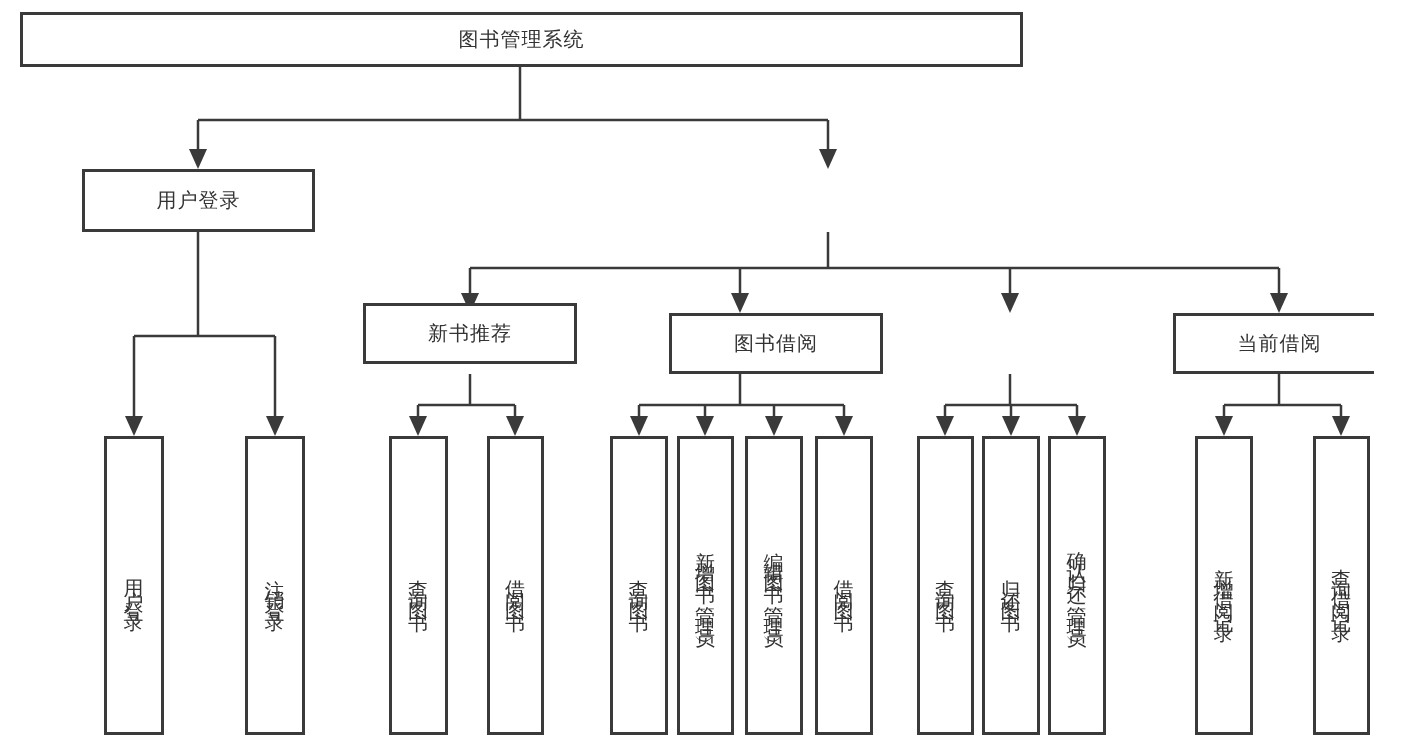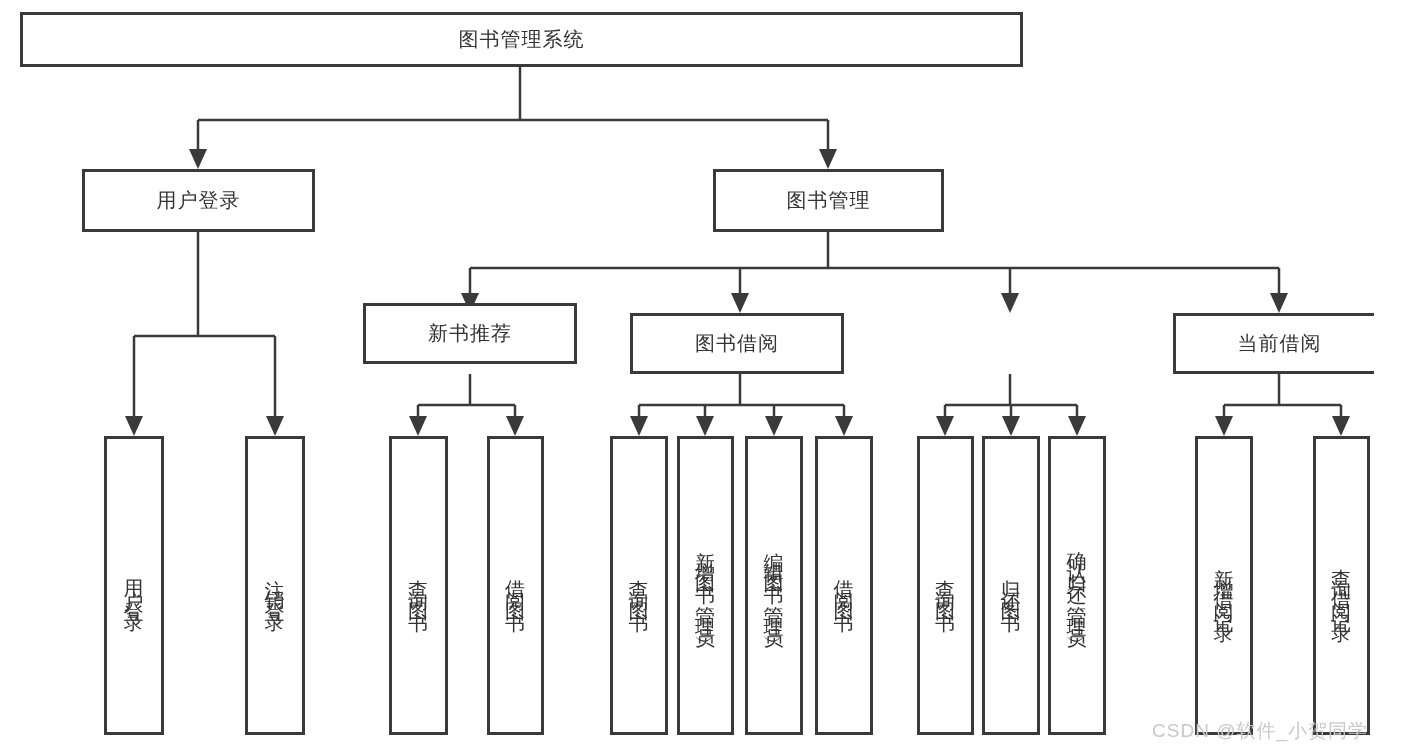--- a/index.html
+++ b/index.html
@@ -58,21 +58,21 @@
     color:#c8c8c8;
     letter-spacing:1px;
     z-index:5;
     white-space:nowrap;
   }
   
   #n-root{left:20px;top:12px;width:1003px;height:55px;}
   #n-userlogin{left:82px;top:169px;width:233px;height:63px;}
   #n-bookmgmt{left:713px;top:169px;width:231px;height:63px;}
   #n-newbook{left:363px;top:303px;width:214px;height:61px;}
-  #n-bookborrow{left:630px;top:313px;width:214px;height:61px;}
+  #n-bookborrow{left:669px;top:313px;width:214px;height:61px;}
   #n-currentborrow{left:903px;top:313px;width:214px;height:61px;}
   #n-records{left:1173px;top:313px;width:213px;height:61px;}
   
   #l-a1{left:104px;width:60px;}
   #l-a2{left:245px;width:60px;}
   #l-b1{left:389px;}
   #l-b2{left:487px;width:57px;}
   #l-c1{left:610px;width:58px;}
   #l-c2{left:677px;width:57px;}
   #l-c3{left:745px;width:58px;}
@@ -152,21 +152,20 @@
       <path d="M1002 416 L1020 416 L1011 436 Z"></path>
       <path d="M1068 416 L1086 416 L1077 436 Z"></path>
       <path d="M1215 416 L1233 416 L1224 436 Z"></path>
       <path d="M1332 416 L1350 416 L1341 436 Z"></path>
     </g>
   </svg>
 
   <div class="node" id="n-root">图书管理系统</div>
 
   <div class="node" id="n-userlogin">用户登录</div>
-  <div class="node" id="n-bookmgmt">图书管理</div>
 
   <div class="node" id="n-newbook">新书推荐</div>
   <div class="node" id="n-bookborrow">图书借阅</div>
   <div class="node" id="n-records">当前借阅</div>
 
   <div class="vnode" id="l-a1">
     <span class="vtext">用户登录</span>
   </div>
   <div class="vnode" id="l-a2">
     <span class="vtext">注销登录</span>
@@ -202,15 +201,14 @@
     <span class="vtext">确认归还（管理员）</span>
   </div>
 
   <div class="vnode" id="l-e1">
     <span class="vtext">新增借阅记录</span>
   </div>
   <div class="vnode" id="l-e2">
     <span class="vtext">查询借阅记录</span>
   </div>
 
-  <div class="watermark">CSDN @软件_小贺同学</div>
 
 </div>
 
 </body></html>

